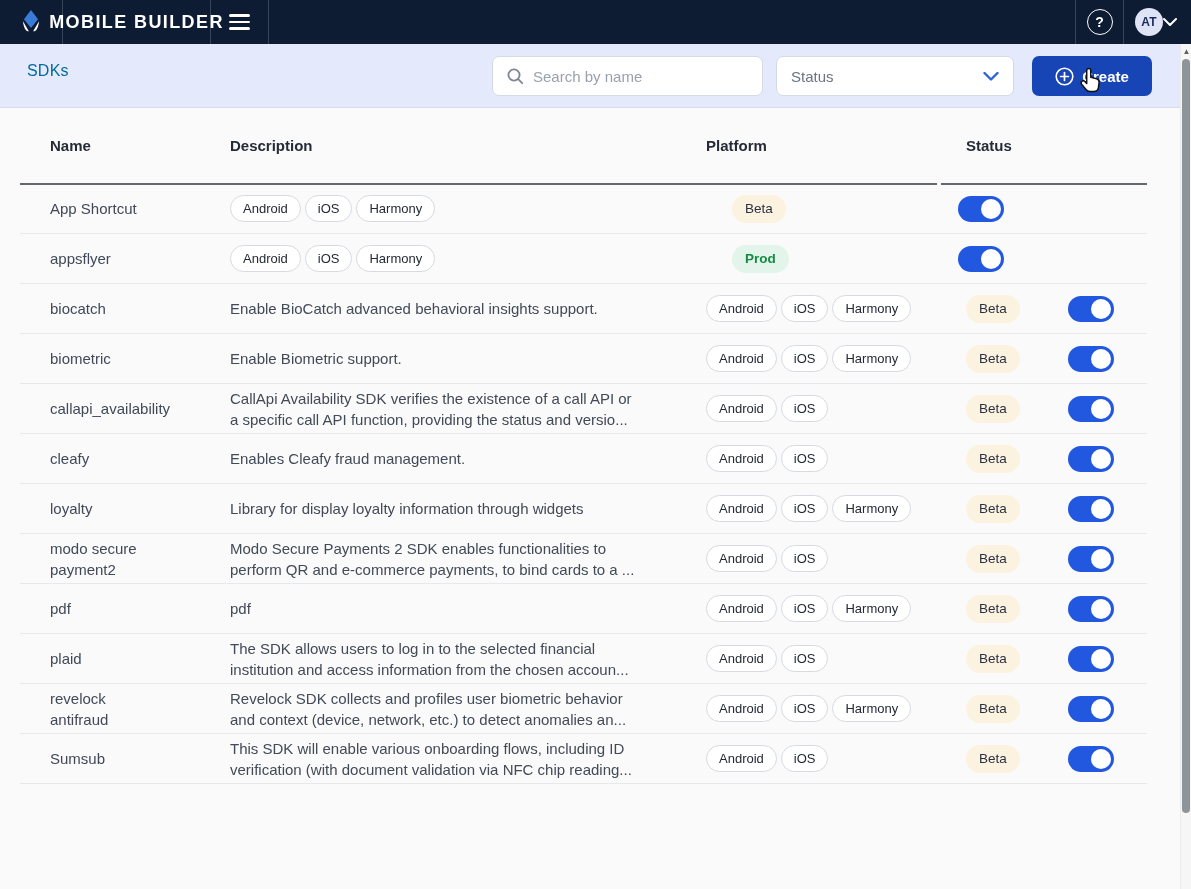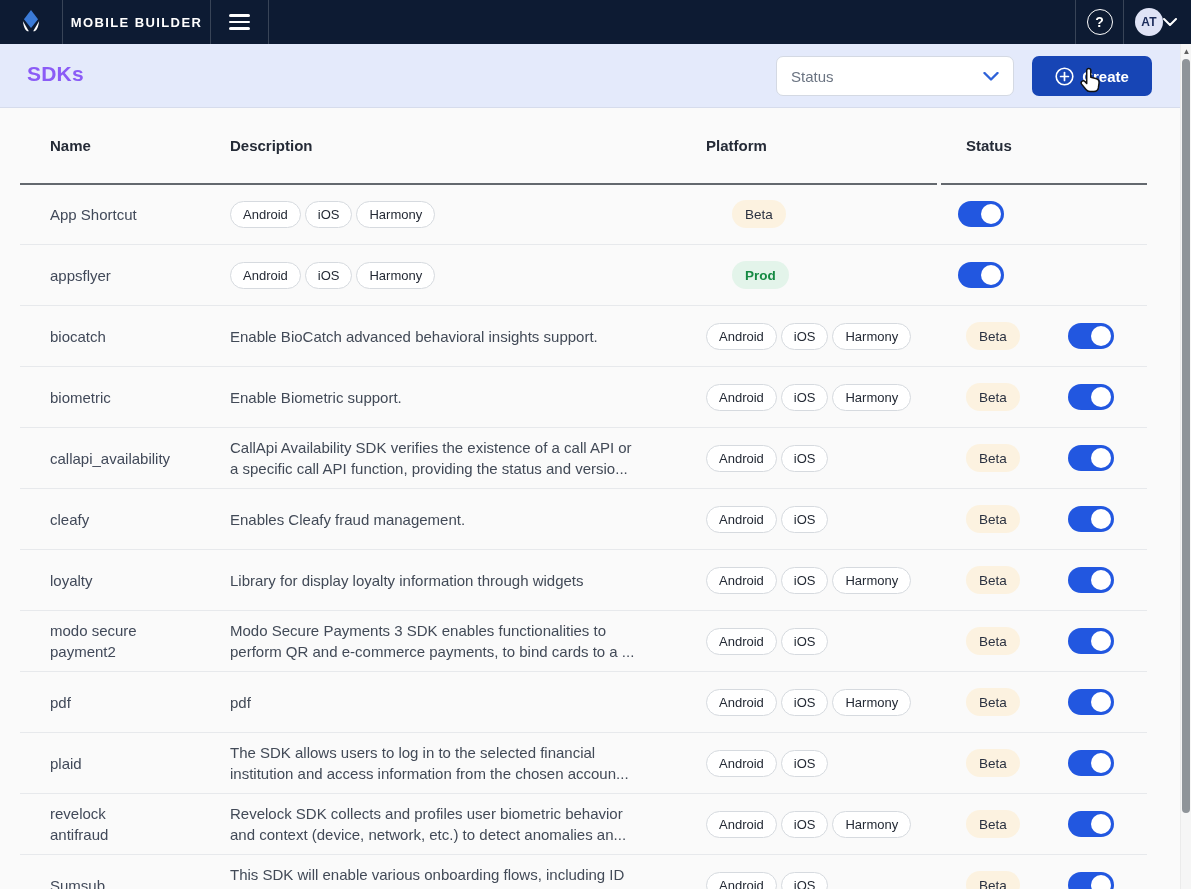--- a/index.html
+++ b/index.html
@@ -14,21 +14,21 @@
   
   .topbar {
     position:absolute; left:0; top:0; width:1191px; height:44px;
     background:#0d1b33; display:flex; align-items:center;
   }
   .topbar .cell { height:44px; display:flex; align-items:center; justify-content:center; }
   .tb-div { width:1px; height:44px; background:rgba(255,255,255,0.18); }
   .logo-cell { width:62px; }
   .brand-cell { width:147px; }
   .brand {
-    color:#fff; font-size:13px; font-weight:bold; letter-spacing:1.4px; white-space:nowrap;
+    color:#fff; font-size:18px; font-weight:bold; letter-spacing:1.4px; white-space:nowrap;
   }
   .burger-cell { width:57px; cursor:pointer; }
   .burger { display:flex; flex-direction:column; gap:4px; }
   .burger span { display:block; width:21px; height:2.4px; background:#fff; border-radius:2px; }
   .tb-right { margin-left:auto; display:flex; align-items:center; height:44px; }
   .help-cell { width:47px; cursor:pointer; }
   .help-circle {
     width:26px; height:26px; border:1.6px solid #fff; border-radius:50%;
     display:flex; align-items:center; justify-content:center;
     color:#fff; font-size:14px; font-weight:bold;
@@ -39,21 +39,21 @@
     color:#1b2b5a; font-size:12px; font-weight:bold; letter-spacing:.3px;
     display:flex; align-items:center; justify-content:center;
   }
   
   .band {
     position:absolute; left:0; top:44px; width:1191px; height:64px;
     background:#e4eafb; border-bottom:1px solid rgba(0,0,0,0.06);
   }
   .page-title {
     position:absolute; left:27px; top:18px;
-    font-size:21px; font-weight:bold; color:#8b5cf6; letter-spacing:.2px;
+    font-size:16px; font-weight:normal; color:#0369a1; letter-spacing:.2px;
   }
   .search-box {
     position:absolute; left:492px; top:12px; width:271px; height:40px;
     background:#fff; border:1px solid #d4d9e3; border-radius:7px;
     display:flex; align-items:center; padding-left:13px; gap:9px;
   }
   .search-box input {
     border:none; outline:none; font-size:15px; color:#3f4654; width:200px;
     font-family:"Liberation Sans", sans-serif; background:transparent;
   }
@@ -81,21 +81,21 @@
   }
   .table-wrap { position:absolute; left:20px; top:0; width:1127px; }
   .thead { height:75px; align-items:center; padding-top:0; }
   .th { font-size:15px; font-weight:bold; color:#252b37; }
   .th-status { margin-left:26px; }
   .hline { position:absolute; height:2px; background:#63686e; top:75px; }
   .hline-left  { left:20px;  width:917px; }
   .hline-right { left:941px; width:206px; }
   .rows { position:absolute; left:20px; top:76px; width:1127px; }
   .row {
-    height:61px; align-items:center; border-bottom:1px solid #e7e9ec;
+    height:50px; align-items:center; border-bottom:1px solid #e7e9ec;
   }
   .cell { font-size:15px; color:#414959; line-height:21px; }
   .cell.name { white-space:pre-line; padding-right:12px; }
   .cell.desc { white-space:pre-line; padding-right:24px; color:#424a57; }
   .cell.plats { display:flex; gap:4px; align-items:center;text-align:center; }
   .chip {
     display:inline-flex; align-items:center; height:27px; padding:0 12px;
     border:1px solid #d6dadf; border-radius:14px; background:#fff;
     font-size:13px; color:#242a35; white-space:nowrap;
   }
@@ -168,20 +168,27 @@
       <svg width="14" height="8" viewBox="0 0 14 8">
         <polyline points="1,1 7,7 13,1" fill="none" stroke="#ffffff" stroke-width="2" stroke-linecap="round" stroke-linejoin="round"></polyline>
       </svg>
     </div>
   </div>
 </div>
 
 <div class="band">
   <div class="page-title">SDKs</div>
 
+  <div class="search-box">
+    <svg width="18" height="18" viewBox="0 0 18 18">
+      <circle cx="8" cy="8" r="5.6" fill="none" stroke="#7d8694" stroke-width="1.8"></circle>
+      <line x1="12.2" y1="12.2" x2="16.2" y2="16.2" stroke="#7d8694" stroke-width="1.8" stroke-linecap="round"></line>
+    </svg>
+    <input type="text" placeholder="Search by name" style="">
+  </div>
 
   <div class="select-box">
     <span class="select-label">Status</span>
     <svg width="16" height="9" viewBox="0 0 16 9">
       <polyline points="1.5,1 8,7.5 14.5,1" fill="none" stroke="#2e62d9" stroke-width="2.4" stroke-linecap="round" stroke-linejoin="round"></polyline>
     </svg>
   </div>
 
   <button class="create-btn">
     <svg width="19" height="19" viewBox="0 0 19 19">
@@ -317,21 +324,21 @@
         </div>
         <div class="cell togglec">
           <span class="toggle">
             <span class="knob"></span>
           </span>
         </div>
       </div>
       <div class="grid-row row">
         <div class="cell name">modo secure
 payment2</div>
-        <div class="cell desc">Modo Secure Payments 3 SDK enables functionalities to
+        <div class="cell desc">Modo Secure Payments 2 SDK enables functionalities to
 perform QR and e-commerce payments, to bind cards to a ...</div>
         <div class="cell plats">
           <span class="chip">Android</span>
           <span class="chip">iOS</span>
         </div>
         <div class="cell statusc">
           <span class="badge beta">Beta</span>
         </div>
         <div class="cell togglec">
           <span class="toggle">

